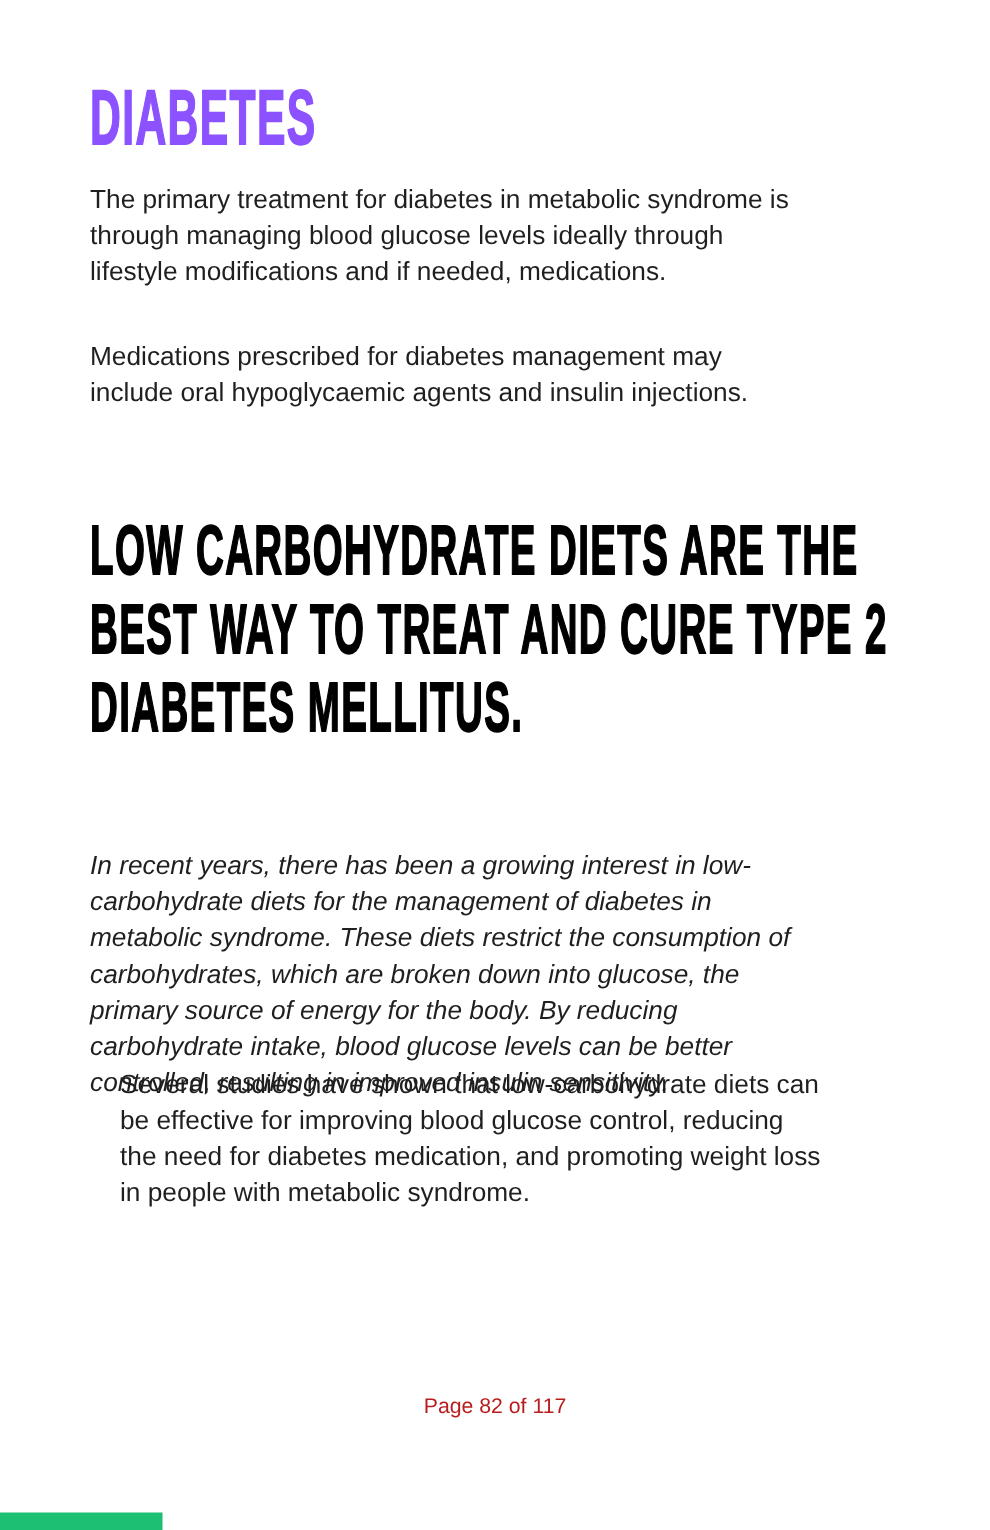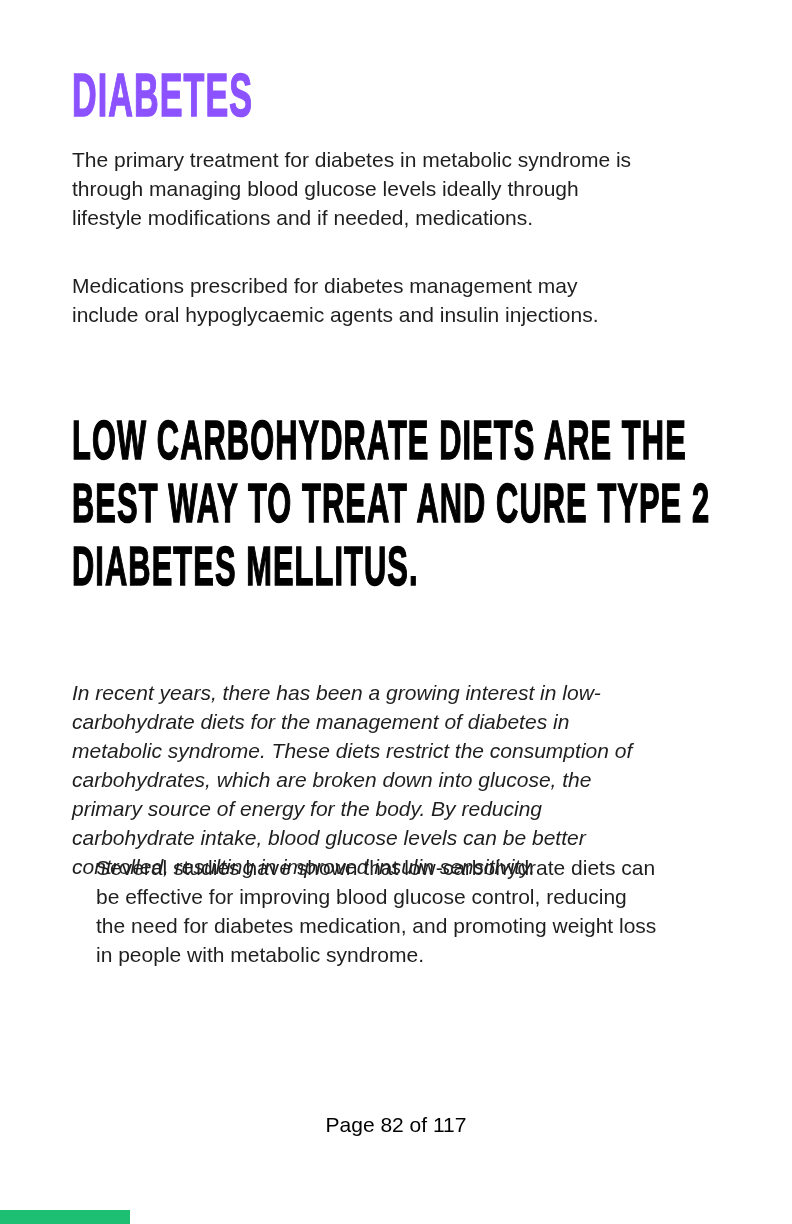--- a/index.html
+++ b/index.html
@@ -66,23 +66,23 @@
     white-space: pre;
     transform: scaleX(0.55);
     transform-origin: 0 0;
   }
   .footer {
     position: absolute;
     top: 1110px;
     left: 0;
     width: 792px;
     text-align: center;
-    font-size: 21px;
+    font-size: 17px;
     line-height: 29px;
-    color: #000000;
+    color: #b91c1c;
   }
   .progress-bar {
     position: absolute;
     left: 0;
     bottom: 0;
     width: 130px;
     height: 14px;
     background: #1DBF73;
   }
 </style>

